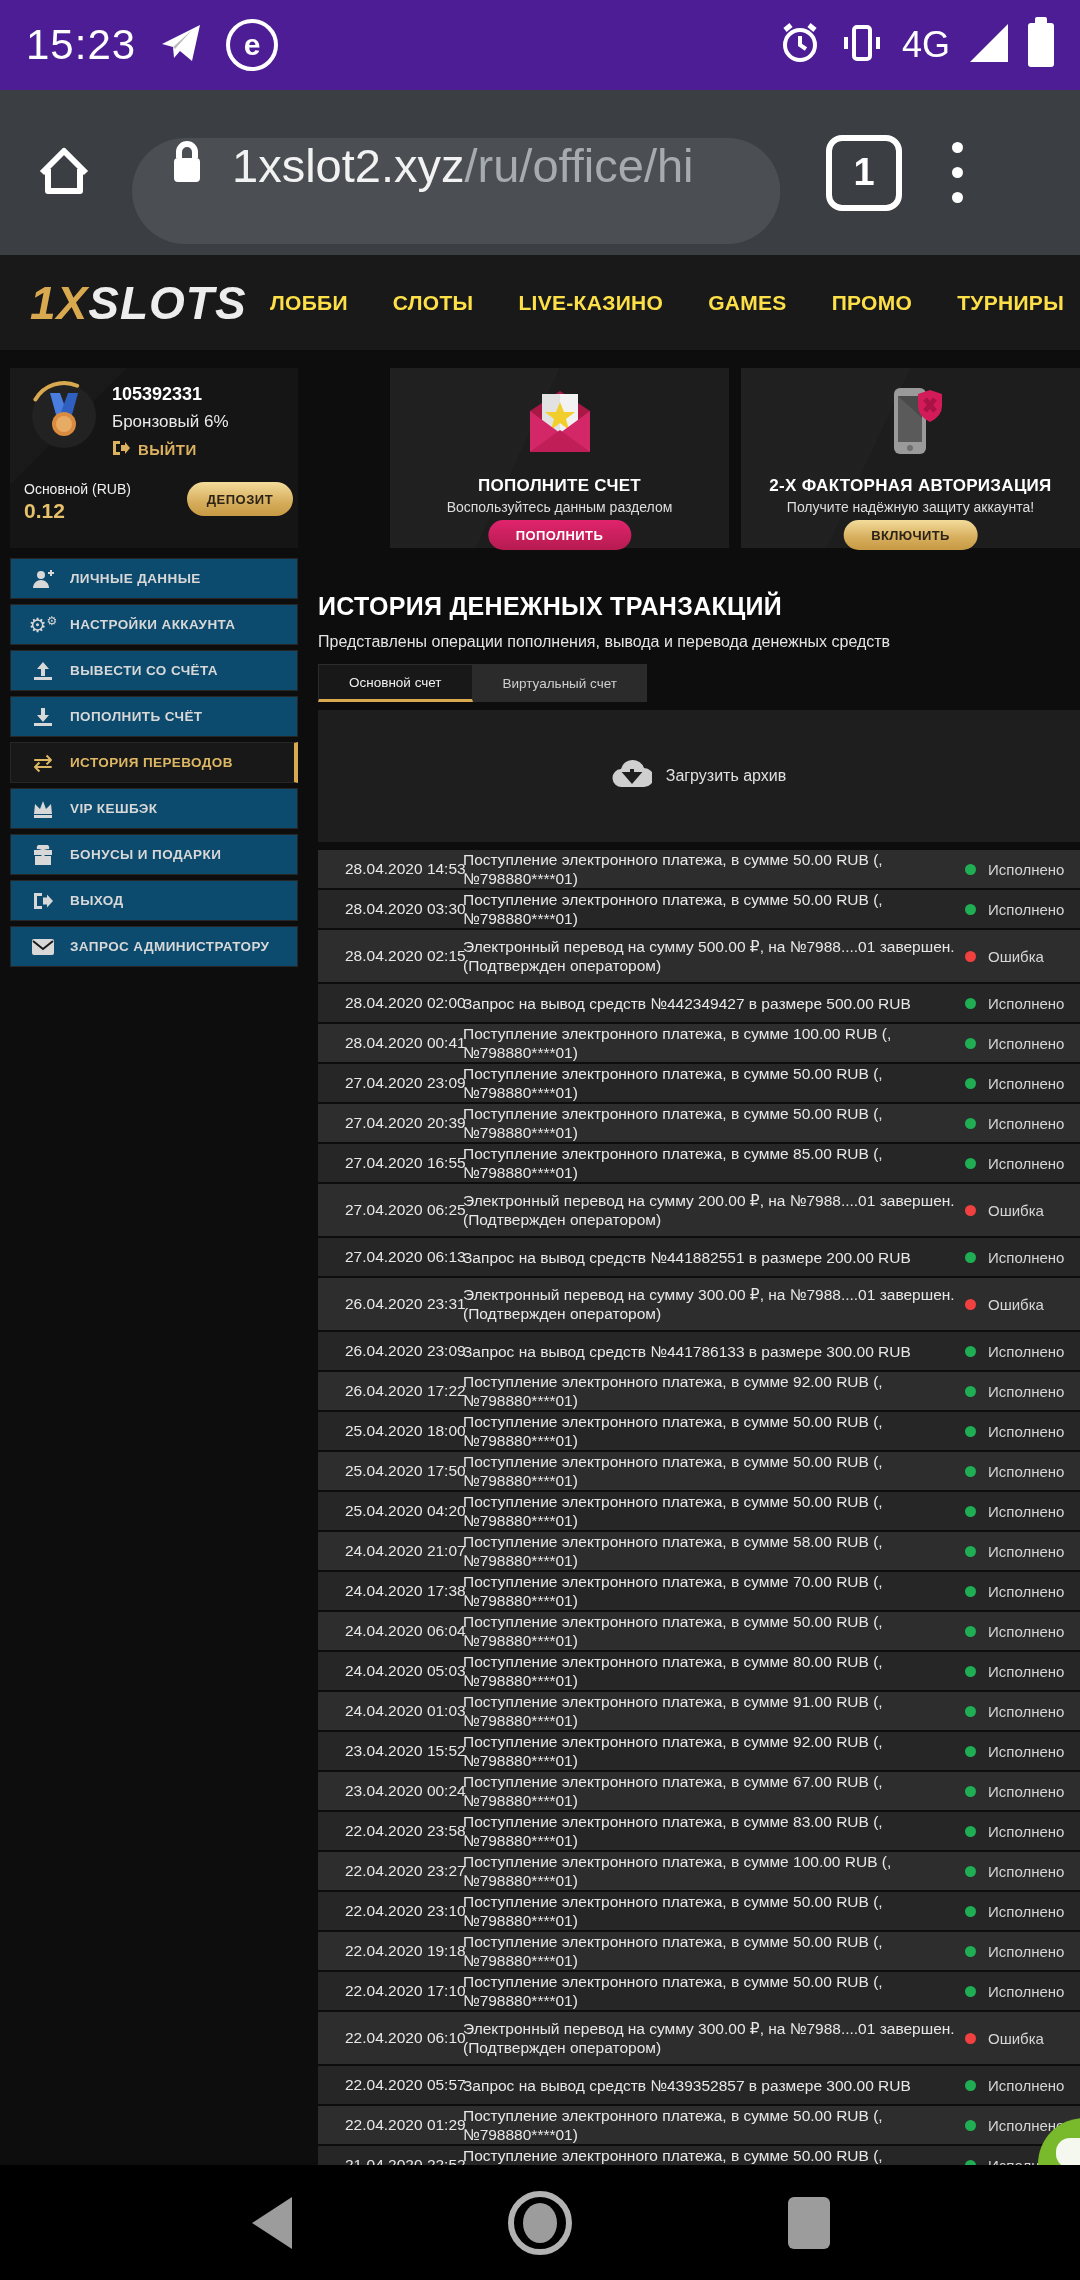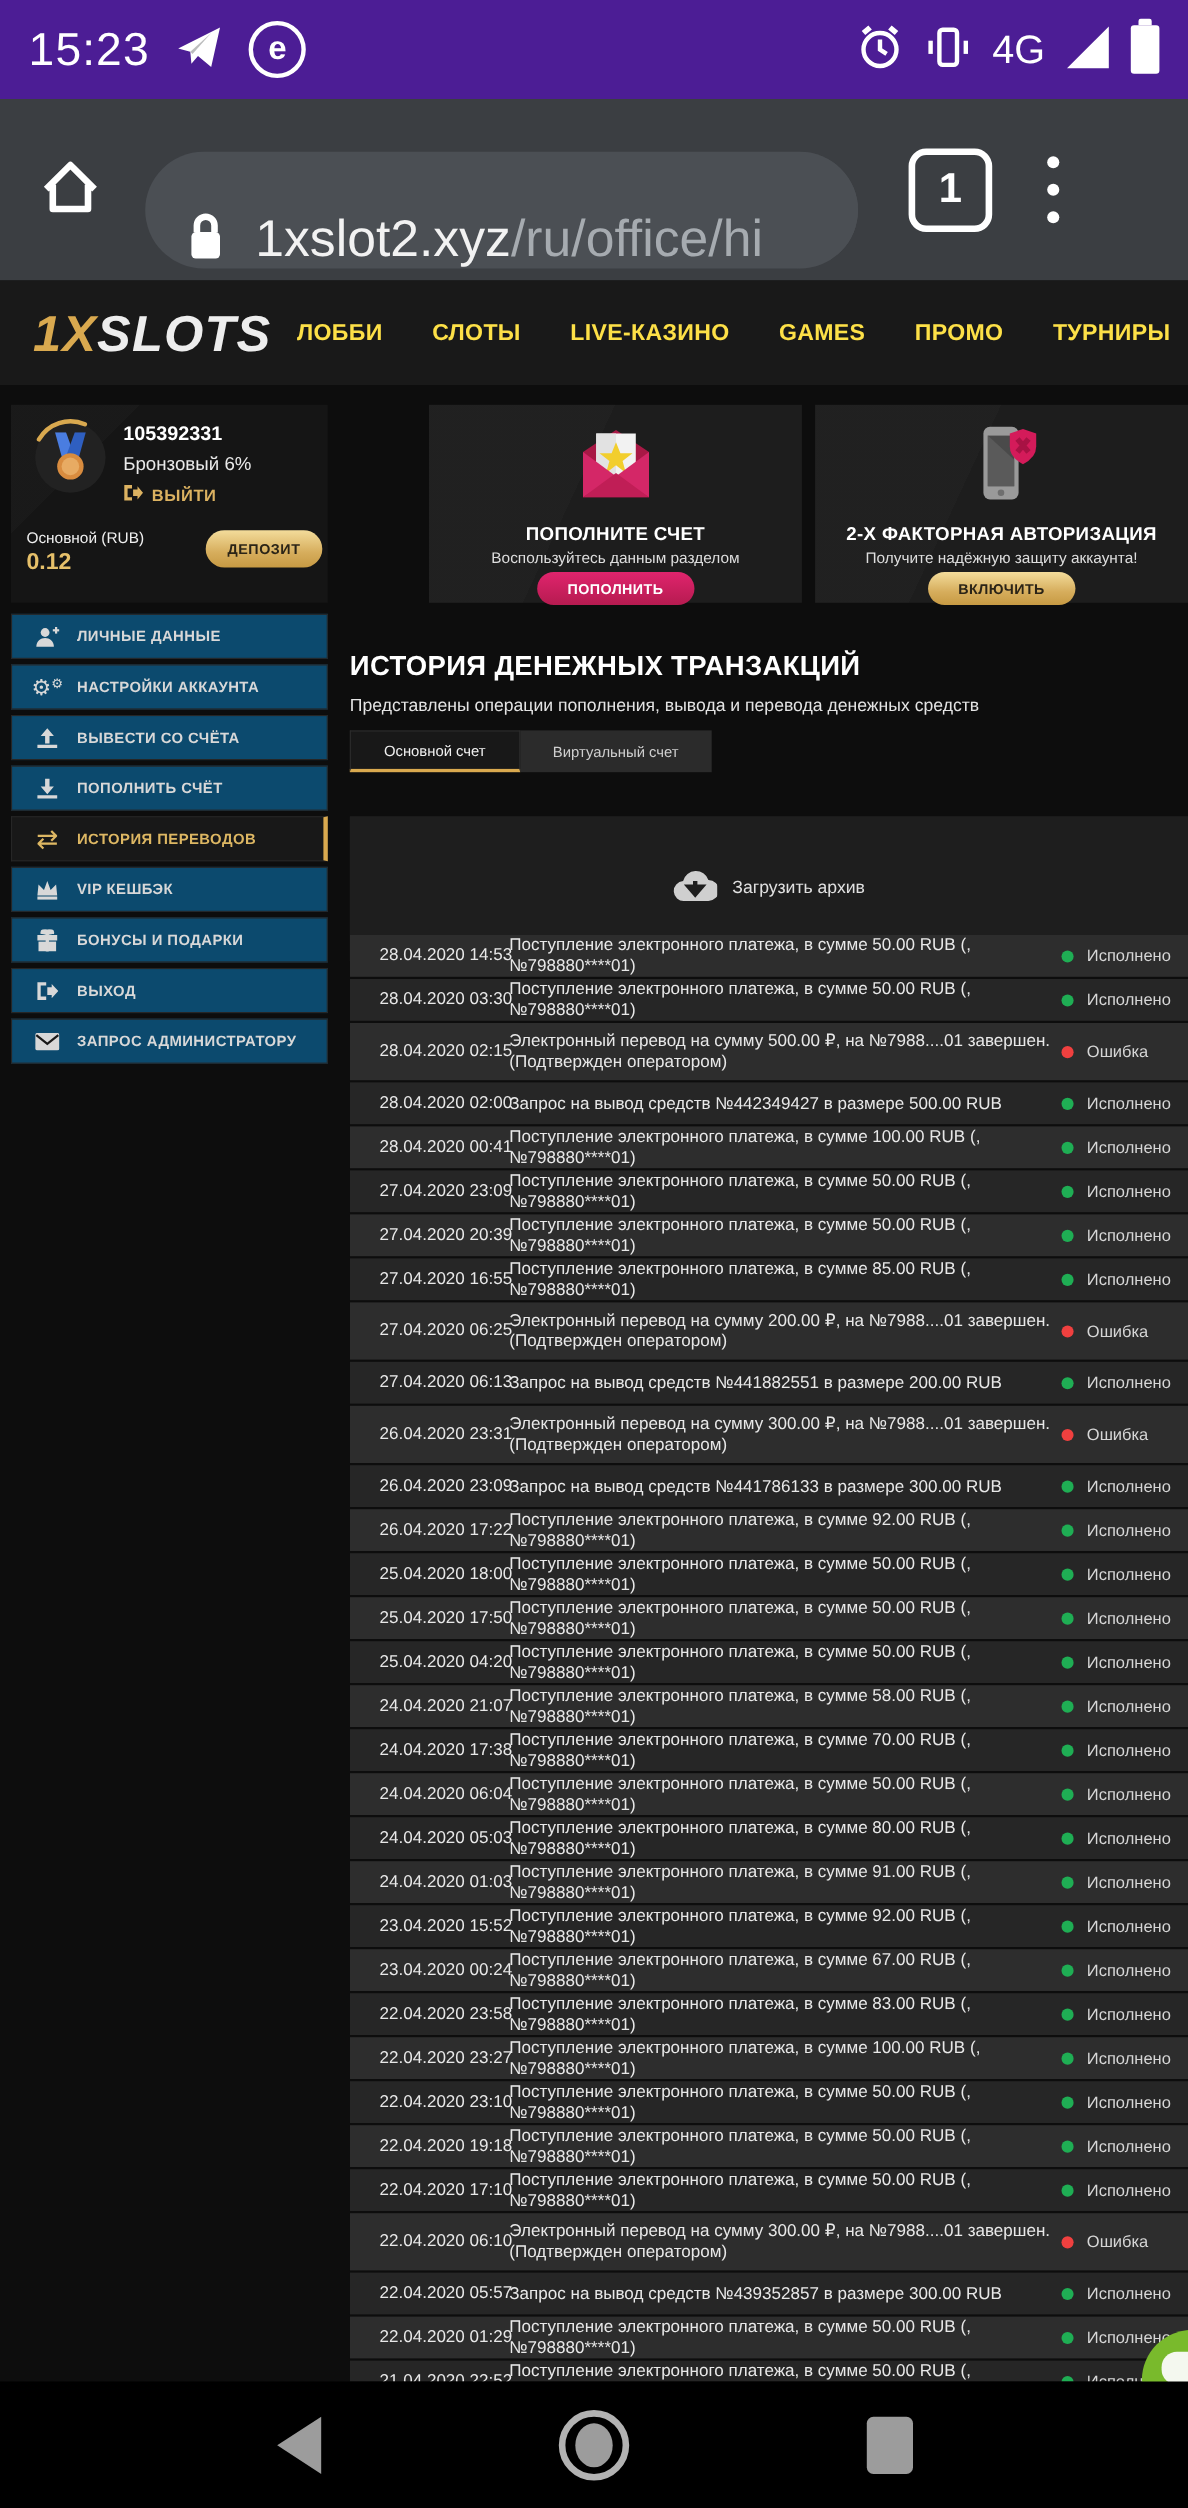--- a/index.html
+++ b/index.html
@@ -15,21 +15,21 @@
   .e-badge{width:44px;height:44px;border:4px solid #fff;border-radius:50%;display:flex;
            align-items:center;justify-content:center;font-size:30px;font-weight:bold;}
   .sb-4g{font-size:36px;}
   .battery{position:relative;width:26px;height:44px;background:#fff;border-radius:3px;}
   .battery:before{content:"";position:absolute;top:-6px;left:7px;width:12px;height:6px;background:#fff;border-radius:2px 2px 0 0;}
 
   
   .browser-bar{position:absolute;top:90px;left:0;right:0;height:165px;background:#3b3e42;
                display:flex;align-items:center;box-sizing:border-box;padding:0 34px;}
   .url-pill{position:relative;margin-left:38px;width:648px;height:106px;border-radius:53px;background:#4b4f54;
-            display:flex;align-items:flex-end;padding:0 36px;box-sizing:border-box;overflow:hidden;margin-top:36px;}
+            display:flex;align-items:flex-start;padding:0 36px;box-sizing:border-box;overflow:hidden;margin-top:36px;}
   .url-pill:after{content:"";position:absolute;right:0;top:0;bottom:0;width:70px;
                   background:linear-gradient(90deg,rgba(75,79,84,0),#4b4f54 85%);}
   .url-text{font-size:47px;white-space:nowrap;margin-left:26px;color:#f2f2f2;}
   .url-path{color:#a6abb0;}
   .tab-box{margin-left:46px;width:64px;height:64px;border:6px solid #fff;border-radius:16px;
            display:flex;align-items:center;justify-content:center;font-size:38px;font-weight:bold;color:#fff;}
   .kebab{margin-left:50px;display:flex;flex-direction:column;gap:14px;}
   .kebab i{width:11px;height:11px;border-radius:50%;background:#fff;}
 
   
@@ -81,21 +81,21 @@
   .pc-btn.gold{background:linear-gradient(180deg,#f3dc9b,#d6ad5c 60%,#c79a43);color:#2b2417;}
 
   
   .main-title{position:absolute;left:318px;top:592px;font-size:25px;font-weight:bold;color:#fff;letter-spacing:.3px;}
   .main-sub{position:absolute;left:318px;top:633px;font-size:16px;color:#e4e4e4;}
   .tabs{position:absolute;left:318px;top:664px;display:flex;}
   .tab{height:38px;padding:0 30px;display:flex;align-items:center;font-size:13.5px;box-sizing:border-box;}
   .tab.active{background:#181818;border:1px solid #2c2c2c;border-bottom:3px solid #d9a94f;color:#f0f0f0;}
   .tab.inactive{background:#2b2b2b;color:#cfcfcf;}
   .archive-panel{position:absolute;left:318px;right:0;top:710px;height:132px;background:#1e1e1e;
-                 display:flex;align-items:center;justify-content:center;gap:14px;margin-top:32px;}
+                 display:flex;align-items:center;justify-content:center;gap:14px;}
   .archive-label{font-size:16px;color:#e0e0e0;}
 
   
   .rows{position:absolute;left:318px;right:0;top:850px;bottom:115px;overflow:hidden;
         display:flex;flex-direction:column;gap:2px;}
   .t-row{position:relative;background:#2d2d2d;flex:0 0 38px;display:flex;align-items:center;}
   .t-row.alt{background:#262626;}
   .t-row.double{flex-basis:52px;}
   .t-date{width:95px;margin-left:27px;flex-shrink:0;font-size:15.5px;color:#e8e8e8;white-space:nowrap;}
   .t-desc{margin-left:23px;width:500px;font-size:15.5px;color:#e8e8e8;line-height:19px;}

